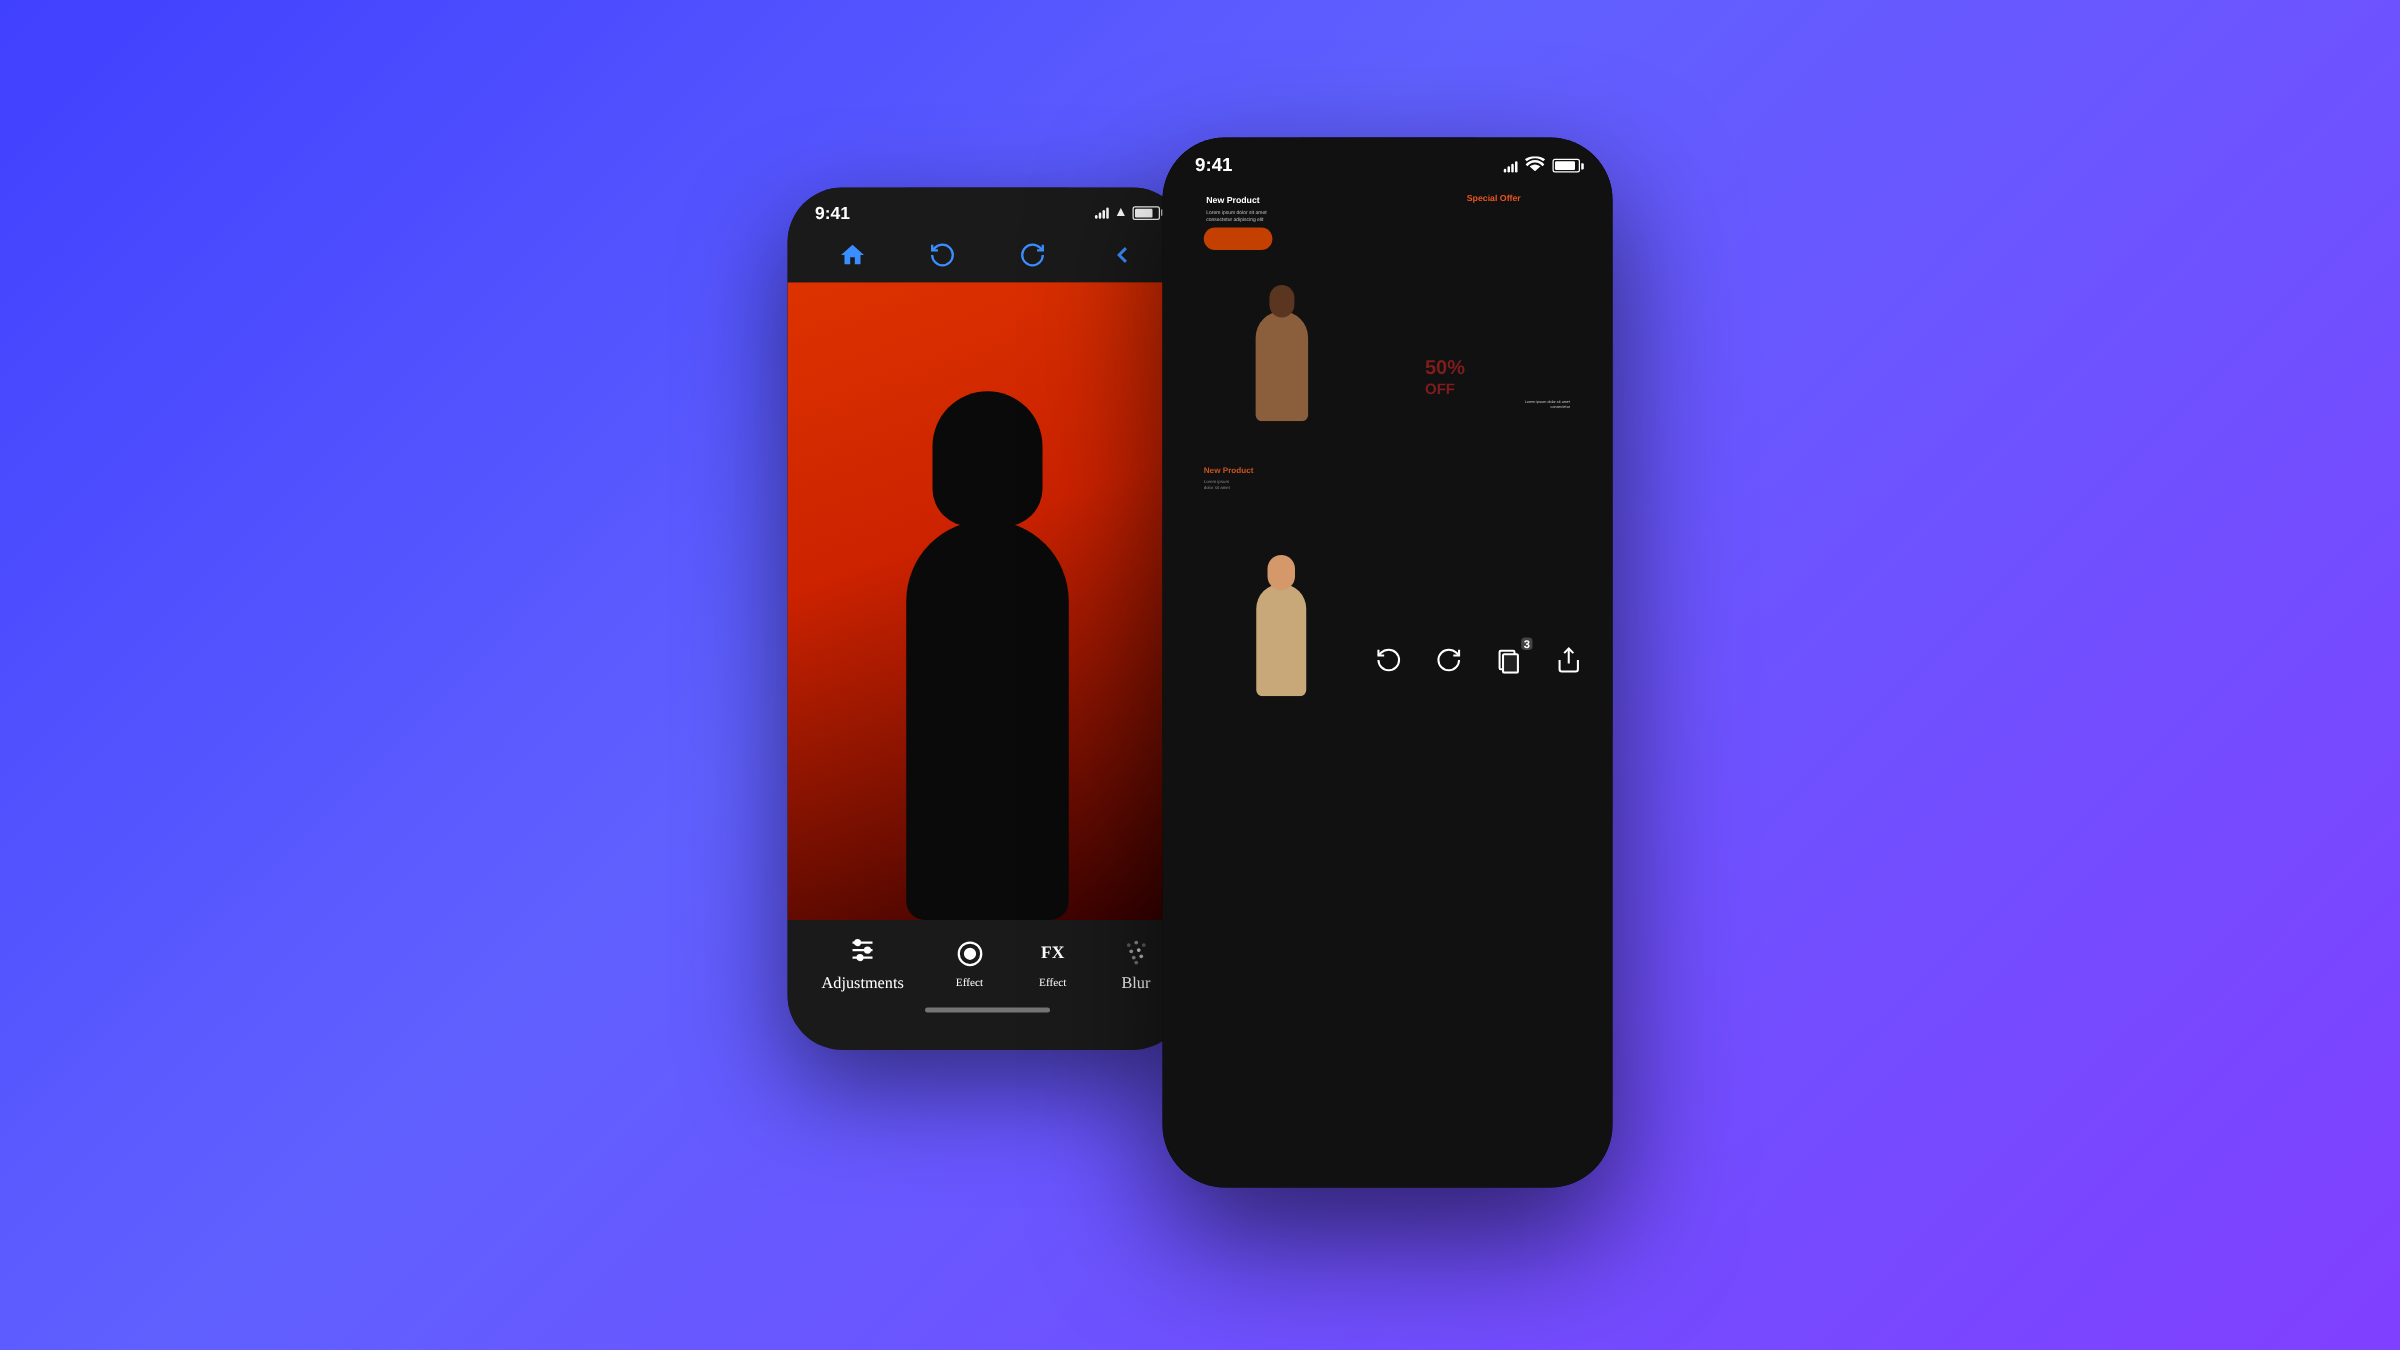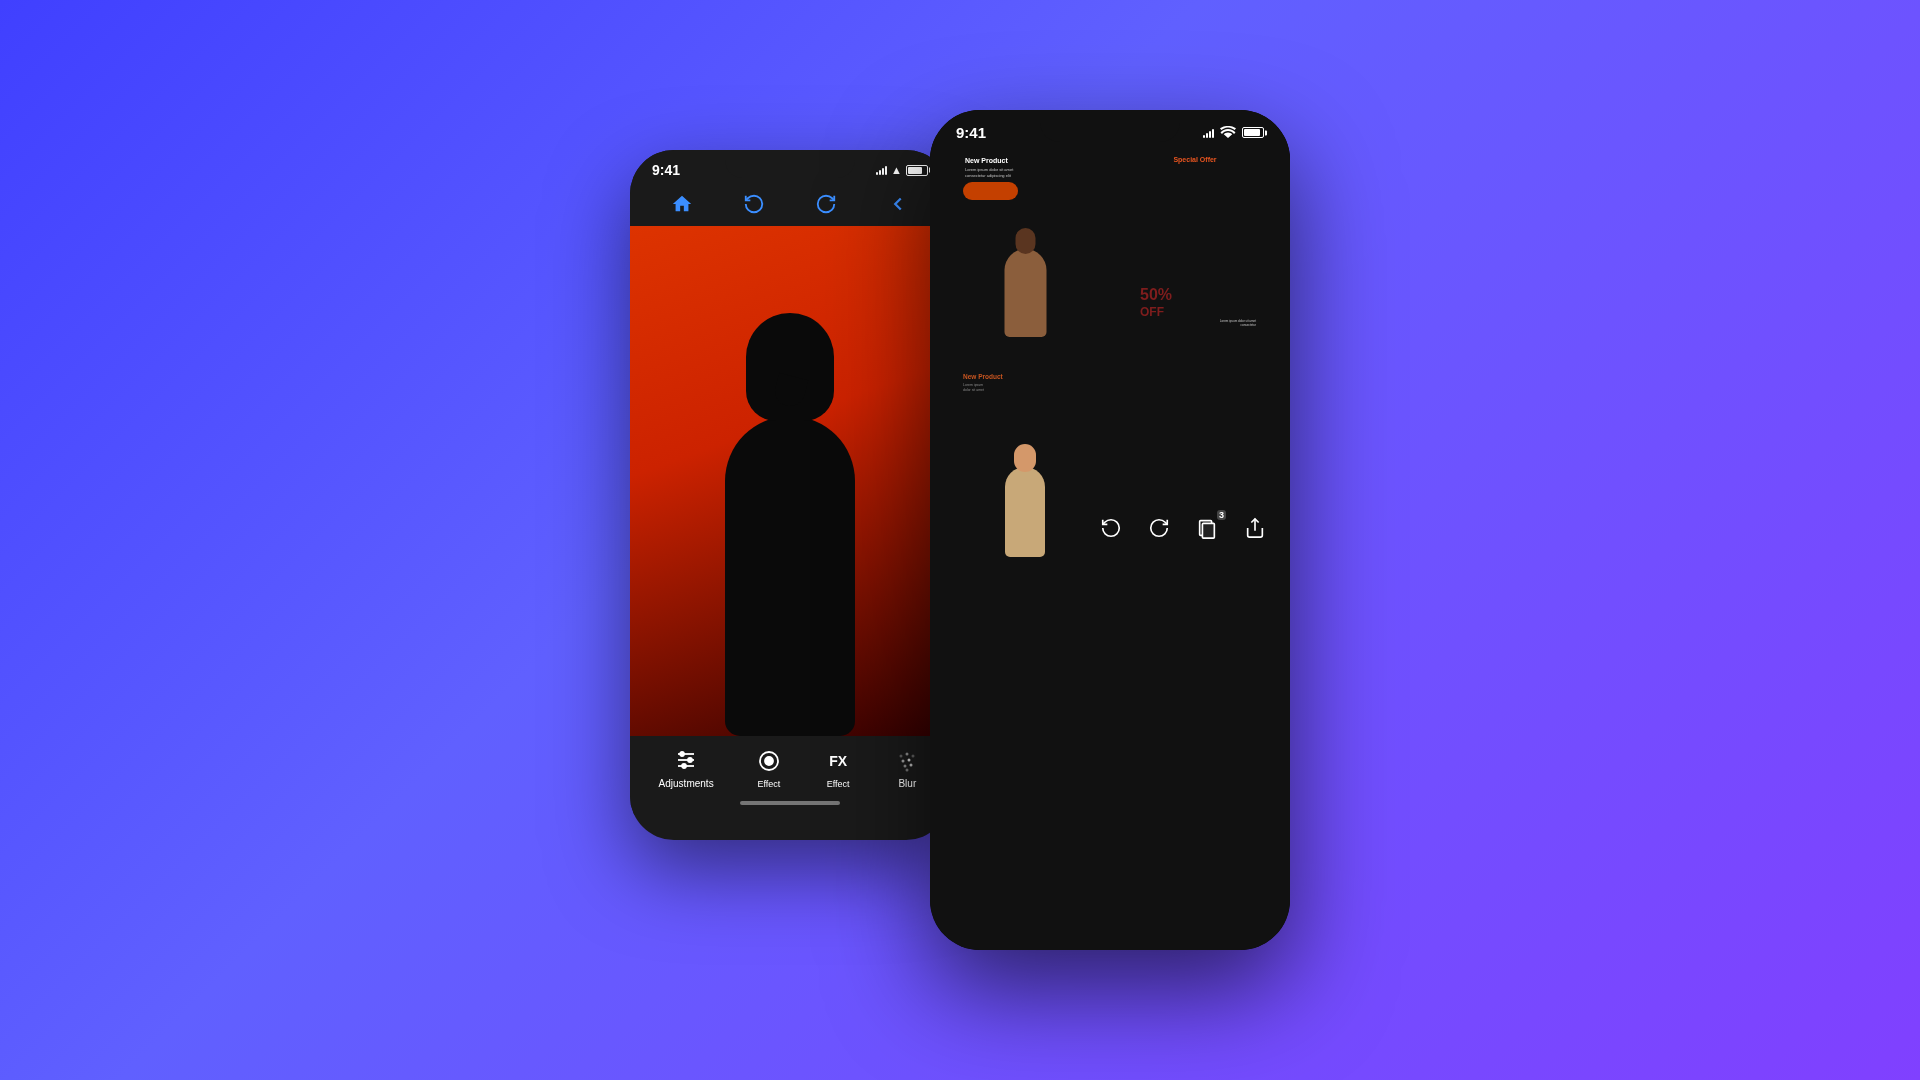--- a/index.html
+++ b/index.html
@@ -149,20 +149,21 @@
       padding: 10px 8px 6px;
     }
 
     .bottom-tool {
       display: flex;
       flex-direction: column;
       align-items: center;
       gap: 4px;
       color: white;
       font-size: 10px;
+      font-family: Liberation Serif, serif;
     }
 
     .home-indicator-left {
       background: #1a1a1a;
       display: flex;
       justify-content: center;
       padding: 6px 0 10px;
     }
 
     .home-indicator-left .bar {
@@ -457,21 +458,21 @@
         <div class="bottom-tool-icon">
           <svg width="24" height="24" viewBox="0 0 24 24" fill="none" stroke="white" stroke-width="1.8">
             <line x1="4" y1="6" x2="20" y2="6"></line>
             <line x1="4" y1="12" x2="20" y2="12"></line>
             <line x1="4" y1="18" x2="20" y2="18"></line>
             <circle cx="8" cy="6" r="2" fill="white" stroke="white"></circle>
             <circle cx="16" cy="12" r="2" fill="white" stroke="white"></circle>
             <circle cx="10" cy="18" r="2" fill="white" stroke="white"></circle>
           </svg>
         </div>
-        <span style="font-size:10px;color:white;">Adjustments</span>
+        <span style="font-size:13px;color:white;">Adjustments</span>
       </div>
       <div class="bottom-tool">
         <div class="bottom-tool-icon">
           <svg width="24" height="24" viewBox="0 0 24 24" fill="none" stroke="white" stroke-width="1.8">
             <circle cx="12" cy="12" r="9"></circle>
             <circle cx="12" cy="12" r="4" fill="white" stroke="white"></circle>
           </svg>
         </div>
         <span style="font-size:9px;color:white;">Effect</span>
       </div>
@@ -487,21 +488,21 @@
             <circle cx="6" cy="8" r="1.5" fill="white" opacity="0.3"></circle>
             <circle cx="12" cy="6" r="1.5" fill="white" opacity="0.5"></circle>
             <circle cx="18" cy="8" r="1.5" fill="white" opacity="0.3"></circle>
             <circle cx="8" cy="13" r="1.5" fill="white" opacity="0.6"></circle>
             <circle cx="14" cy="12" r="1.5" fill="white" opacity="0.8"></circle>
             <circle cx="10" cy="18" r="1.5" fill="white" opacity="0.5"></circle>
             <circle cx="16" cy="17" r="1.5" fill="white" opacity="0.7"></circle>
             <circle cx="12" cy="22" r="1.5" fill="white" opacity="0.4"></circle>
           </svg>
         </div>
-        <span style="font-size:10px;color:white;">Blur</span>
+        <span style="font-size:13px;color:white;">Blur</span>
       </div>
     </div>
 
     <div class="home-indicator-left">
       <div class="bar"></div>
     </div>
   </div>
 
   <div class="phone-right">
     <div class="notch"></div>

